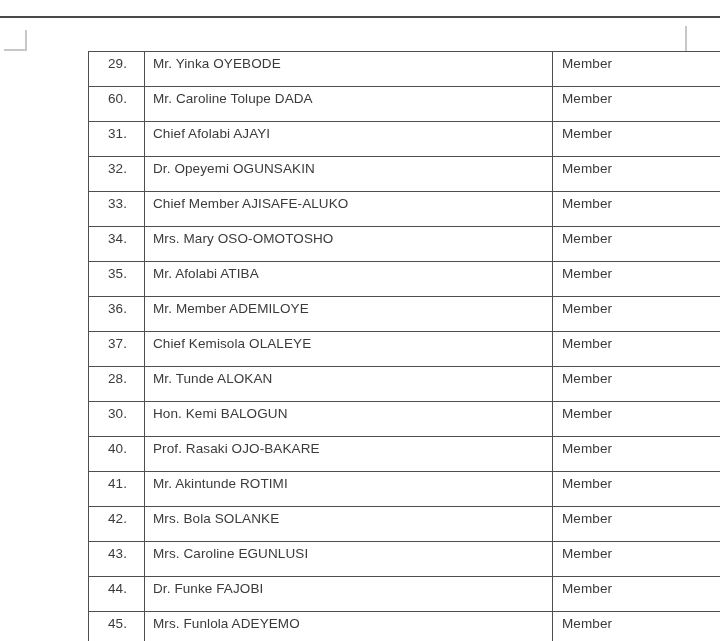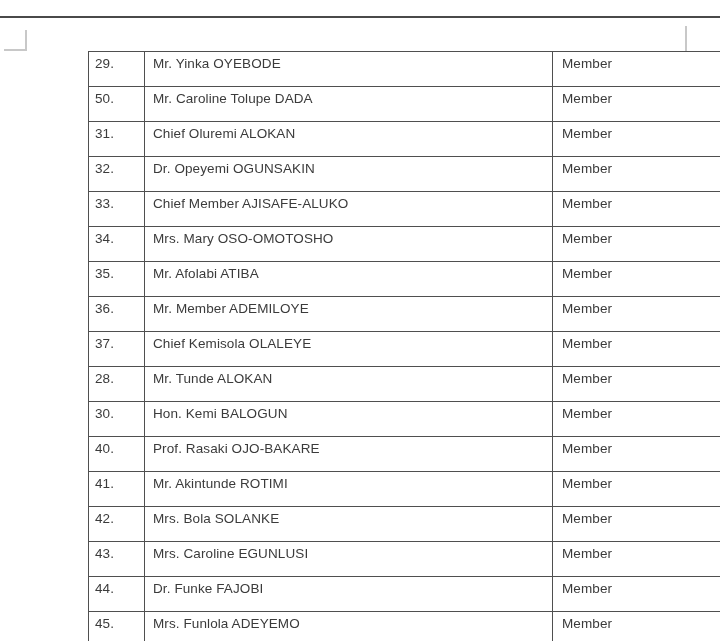--- a/index.html
+++ b/index.html
@@ -58,20 +58,21 @@
     font-size: 13.5px;
     color: var(--text, #3b3b3b);
     background: #ffffff;
     white-space: nowrap;
     overflow: hidden;
     letter-spacing: 0.1px;
   }
   table.members td.num {
     width: 45px;
     padding-left: 6px;
+    text-align: center;
   }
   table.members td.name {
     width: 395px;
   }
   table.members td.role {
     width: 158px;
     padding-left: 9px;
   }
 </style>
 </head>
@@ -83,27 +84,27 @@
   <div class="boundary-mark-right"></div>
 
   <table class="members">
     <tbody id="members-tbody">
         <tr>
           <td class="num">29.</td>
           <td class="name">Mr. Yinka OYEBODE</td>
           <td class="role">Member</td>
         </tr>
         <tr>
-          <td class="num">50.</td>
+          <td class="num">60.</td>
           <td class="name">Mr. Caroline Tolupe DADA</td>
           <td class="role">Member</td>
         </tr>
         <tr>
           <td class="num">31.</td>
-          <td class="name">Chief Oluremi ALOKAN</td>
+          <td class="name">Chief Afolabi AJAYI</td>
           <td class="role">Member</td>
         </tr>
         <tr>
           <td class="num">32.</td>
           <td class="name">Dr. Opeyemi OGUNSAKIN</td>
           <td class="role">Member</td>
         </tr>
         <tr>
           <td class="num">33.</td>
           <td class="name">Chief Member AJISAFE-ALUKO</td>

